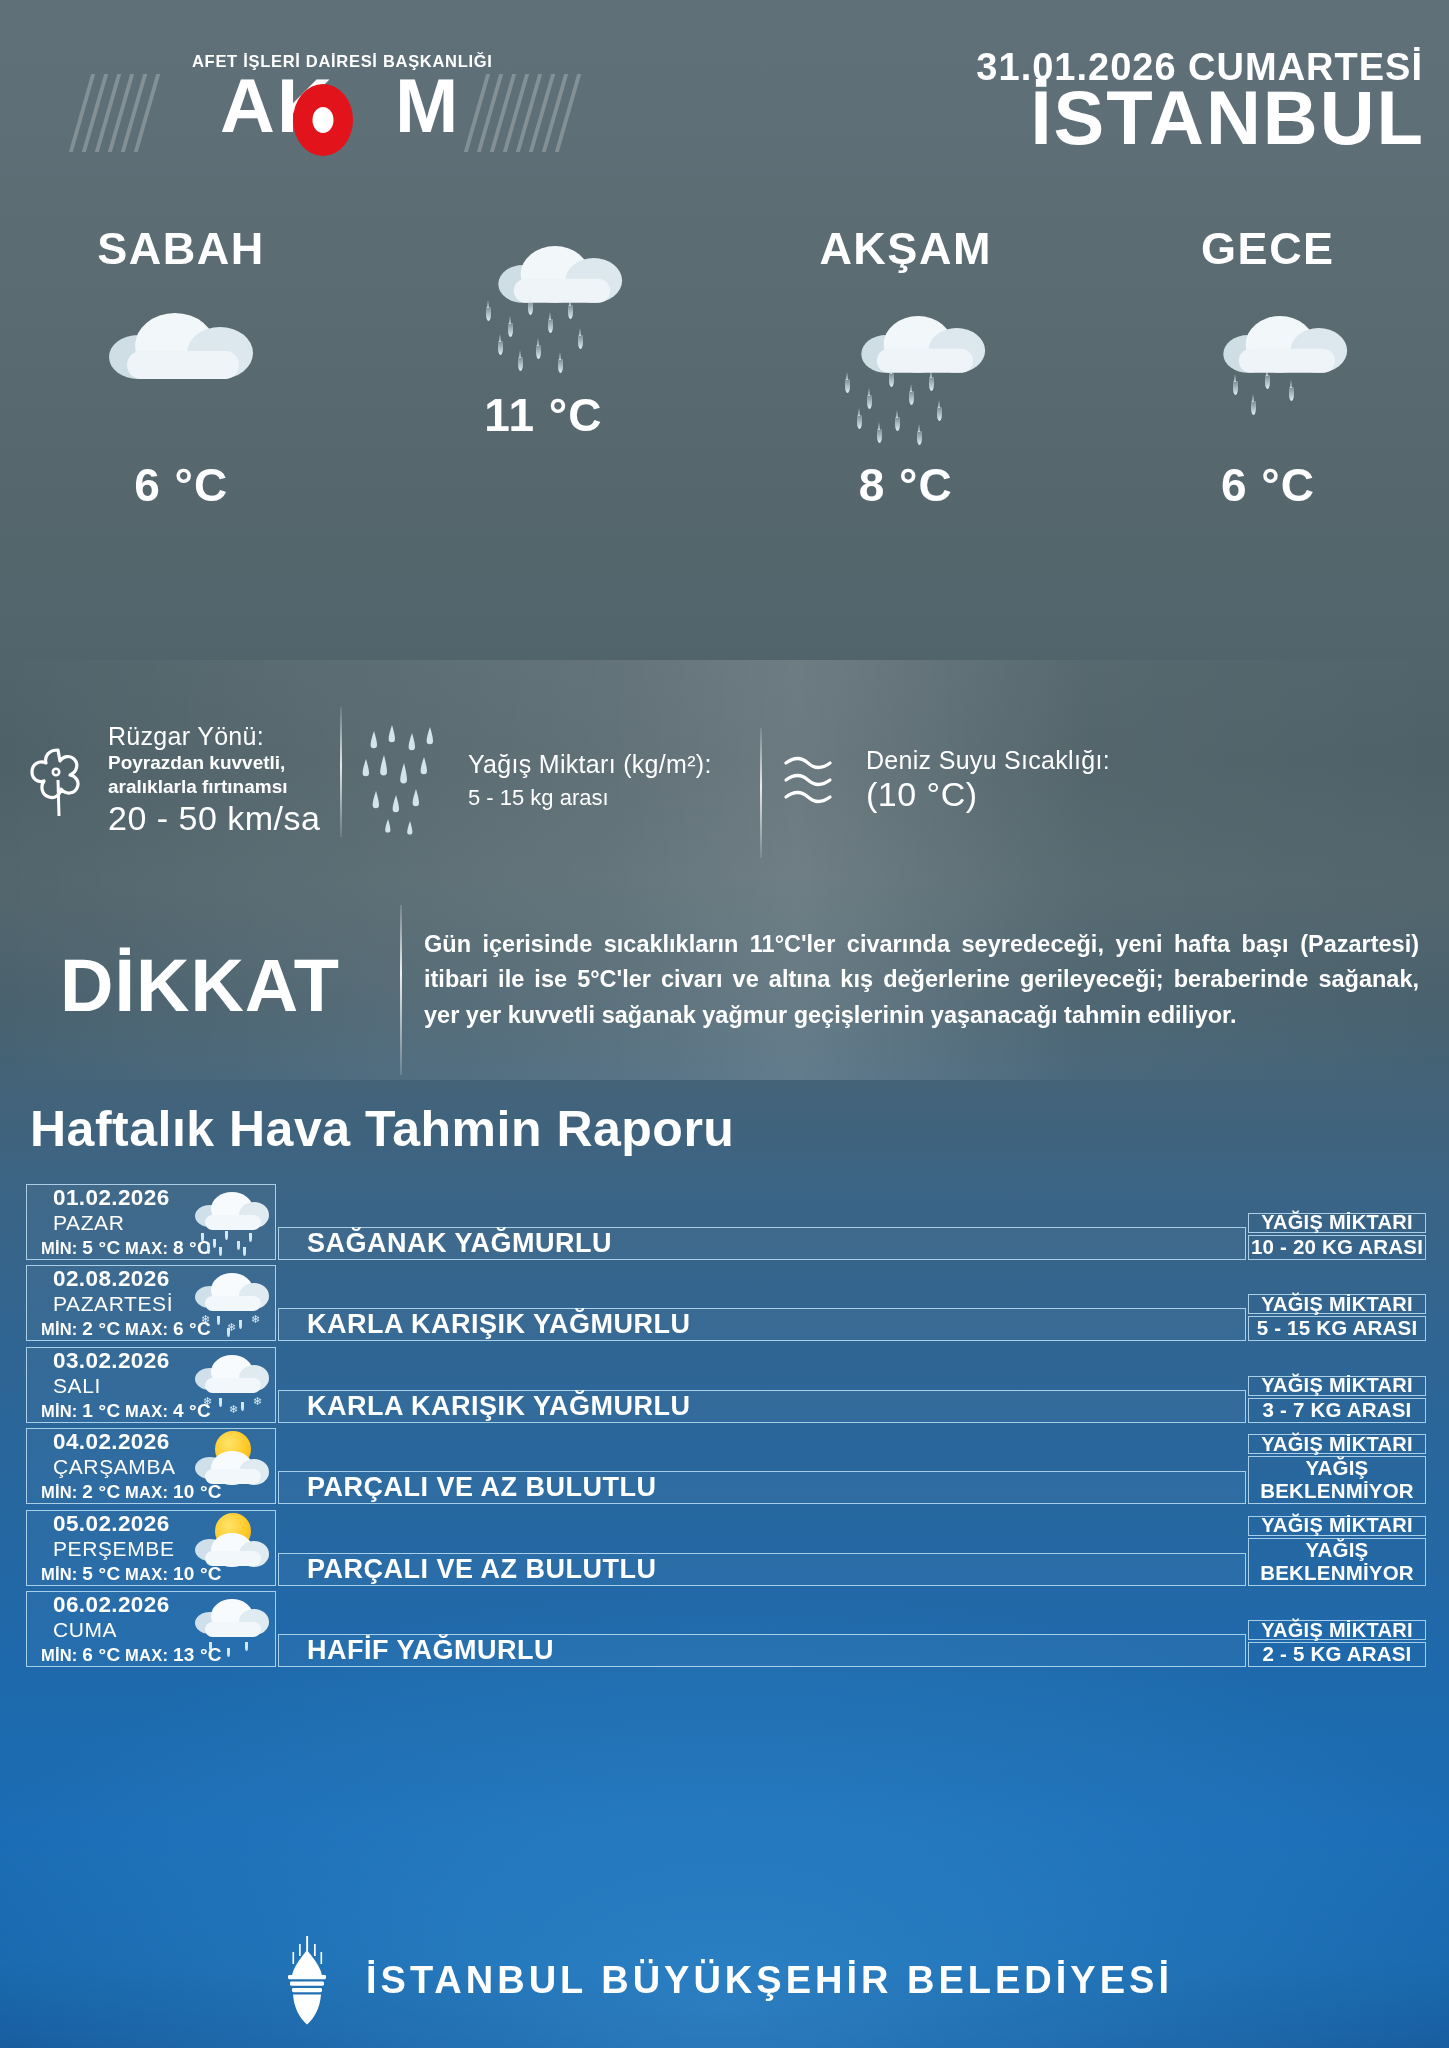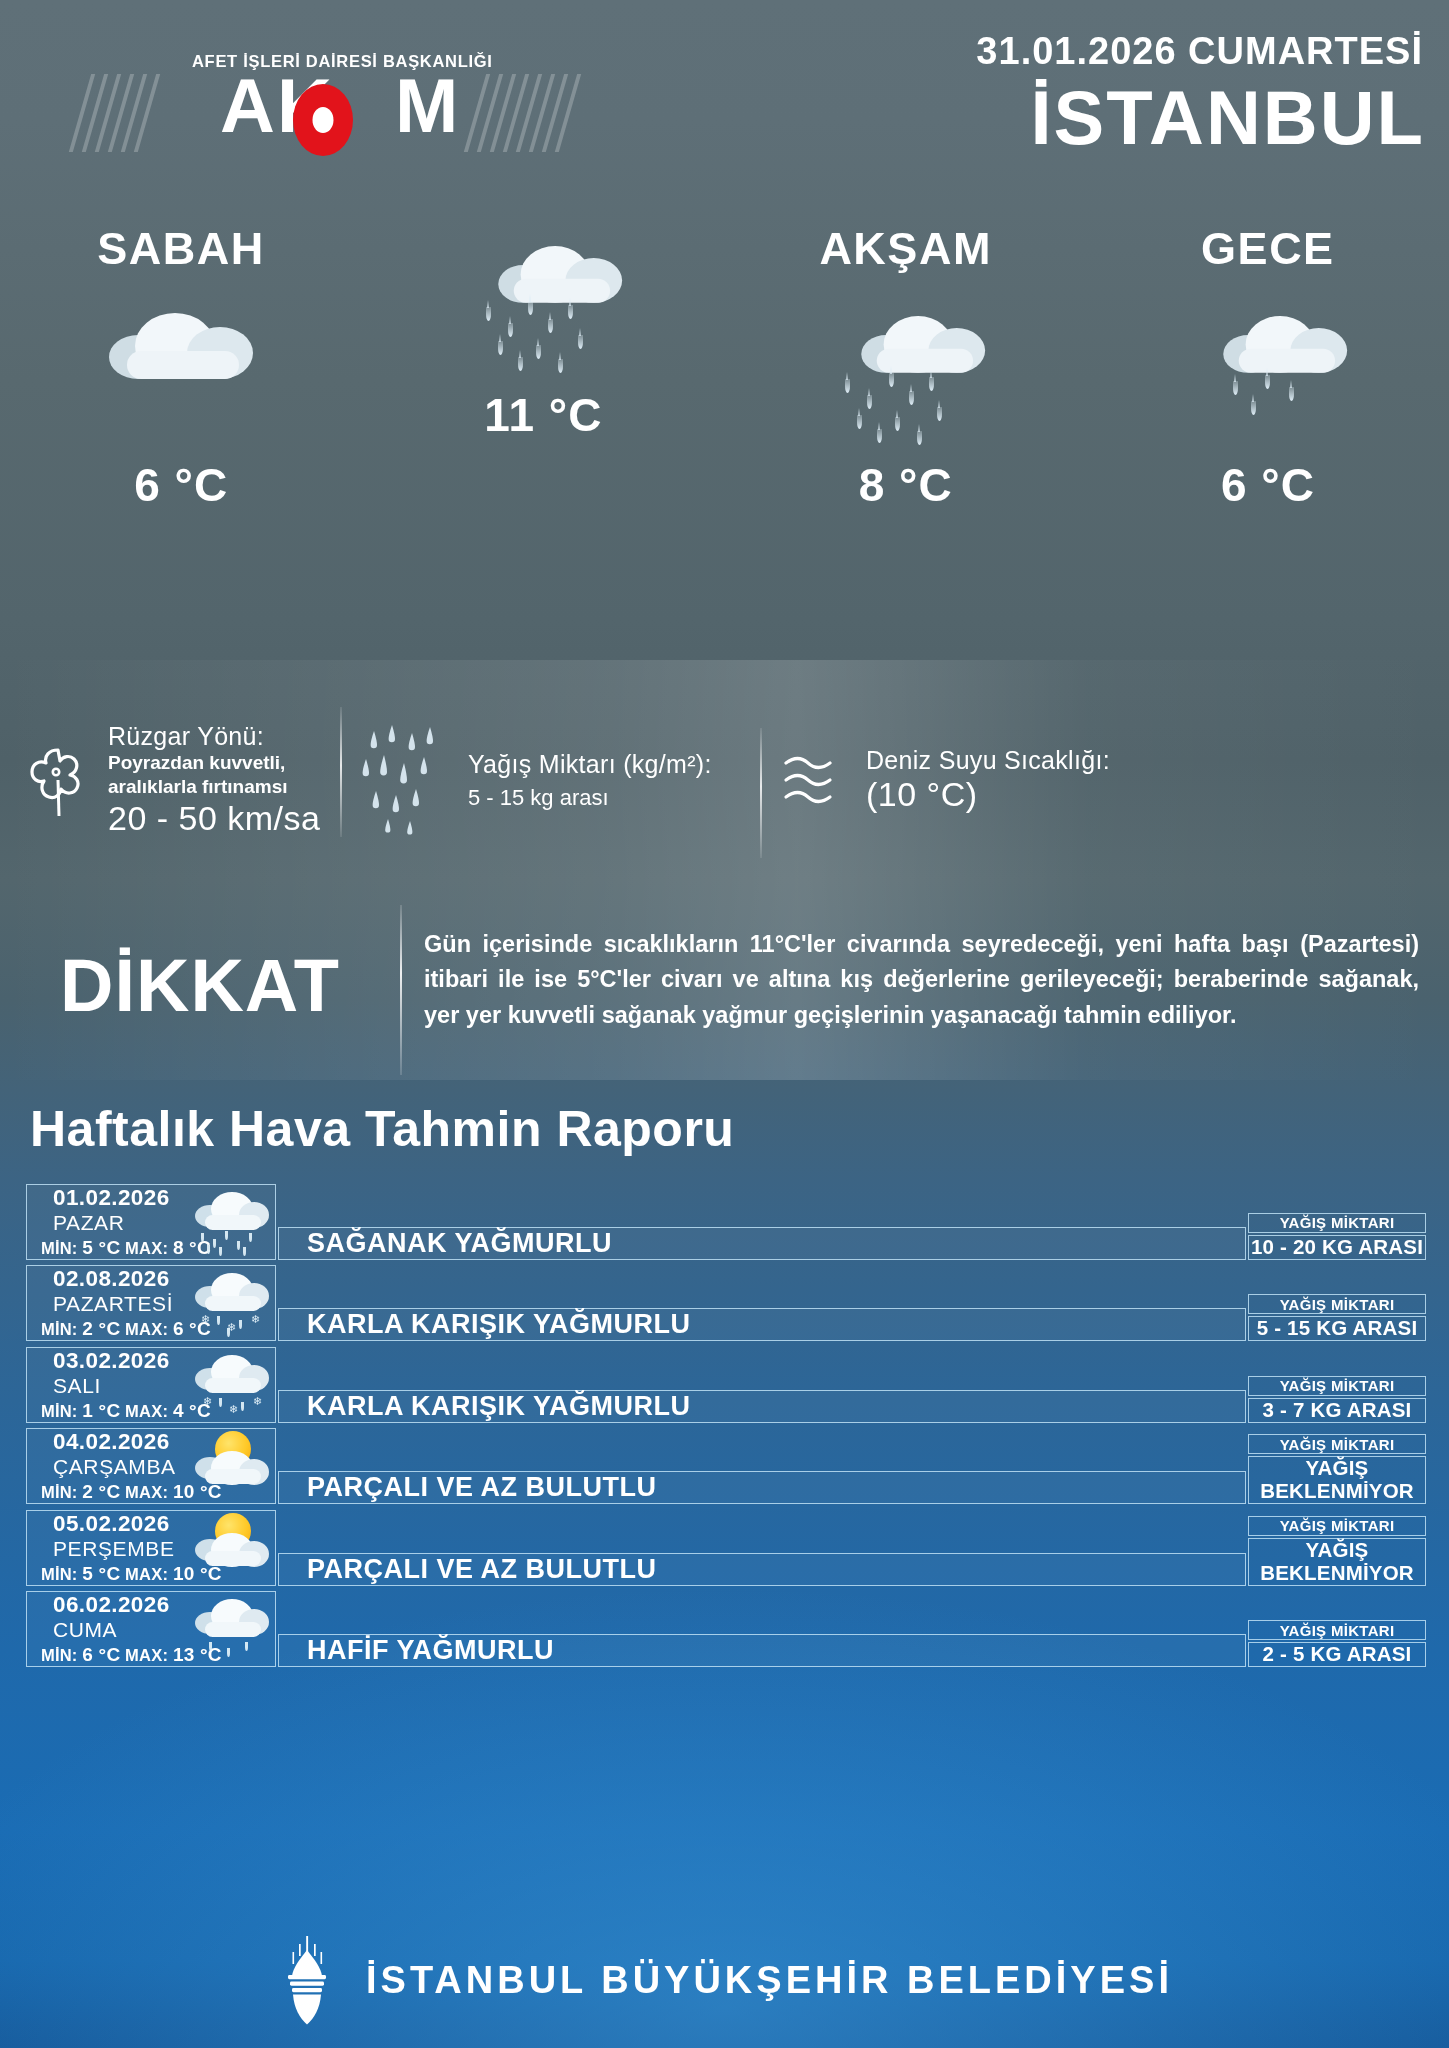--- a/index.html
+++ b/index.html
@@ -69,21 +69,21 @@
     background:#e2131b;
   }
   .akom-o::after{
     content:""; position:absolute; left:50%; top:50%;
     transform:translate(-50%,-50%);
     width:21px; height:26px; border-radius:50%;
     background:#ffffff;
   }
 
   .header-date {
-    position:absolute; right:26px; top:30px;
+    position:absolute; right:26px; top:46px;
     font-size:38px; font-weight:bold; letter-spacing:1px;
     text-align:right; white-space:nowrap;
   }
   .header-city {
     position:absolute; right:24px; top:78px;
     font-size:76px; font-weight:bold; letter-spacing:2px;
     text-align:right; line-height:1.05; white-space:nowrap;
   }
 
   
@@ -181,21 +181,21 @@
   .c-cond {
     flex:1; margin-left:2px; display:flex; align-items:center; padding-left:28px;
     font-size:27px; font-weight:bold; letter-spacing:.5px;
   }
 
   .c-prec { width:178px; margin-left:2px; border:none; background:none;
             display:flex; flex-direction:column; }
   .prec-head {
     height:20px; border:1.5px solid rgba(190,225,245,.85);
     display:flex; align-items:center; justify-content:center;
-    font-size:15px; font-weight:bold; letter-spacing:.3px;
+    font-size:20px; font-weight:bold; letter-spacing:.3px;
   }
   .prec-val {
     flex:1; margin-top:2px; border:1.5px solid rgba(190,225,245,.85);
     display:flex; align-items:center; justify-content:center; text-align:center;
     font-size:20.5px; font-weight:bold; line-height:1.12; letter-spacing:.2px;
     white-space:pre-line;
   }
 
   
   .mini { position:relative; width:78px; height:66px; }

